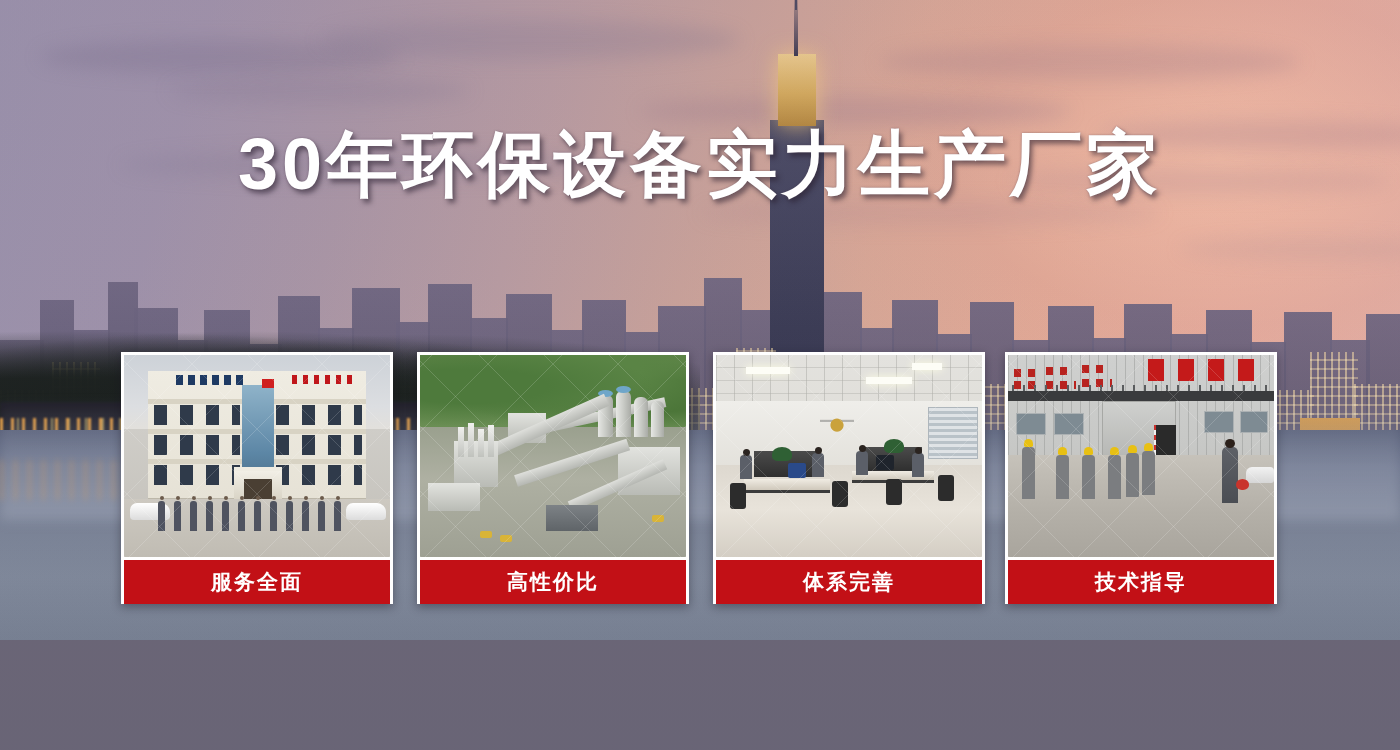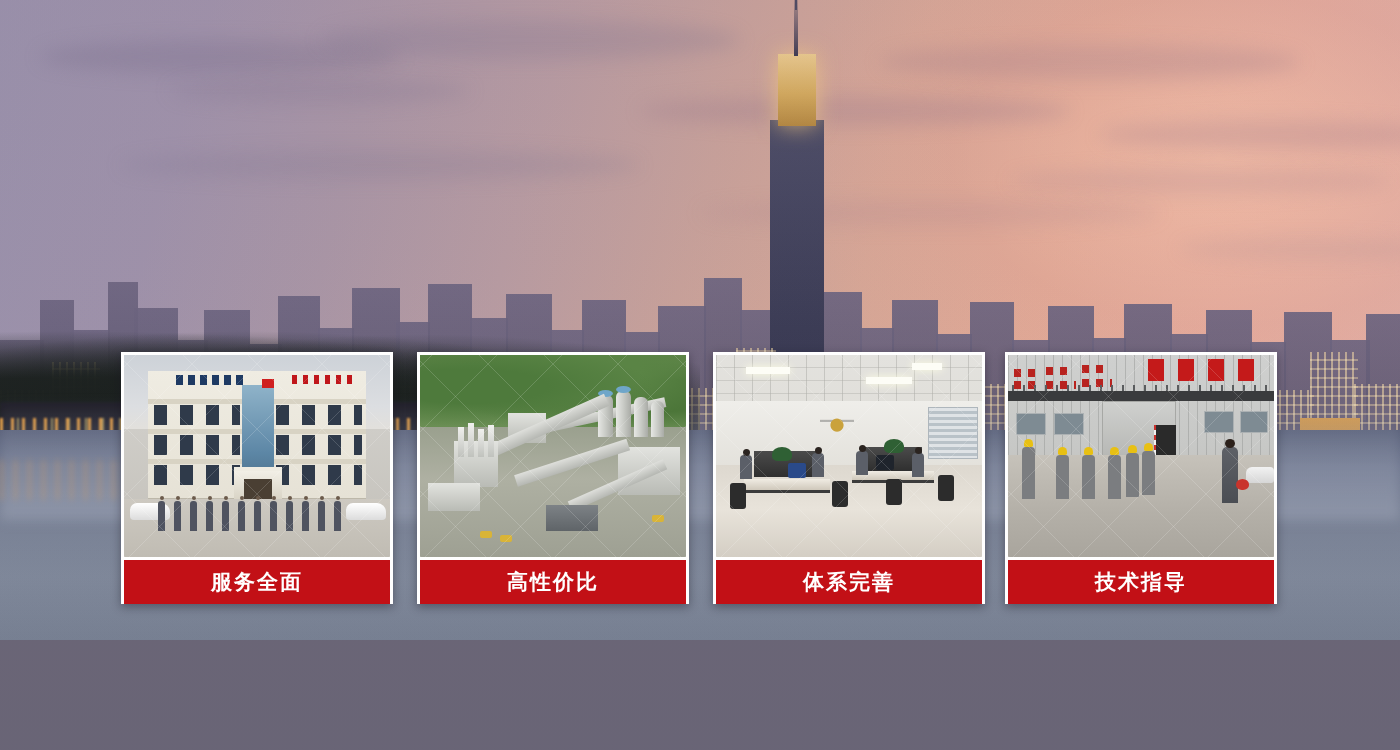--- a/index.html
+++ b/index.html
@@ -427,20 +427,21 @@
     <div class="treeline"></div>
     <div class="shore"></div>
     <div class="shore-lights"></div>
     <div class="river"></div>
     <div class="river-haze"></div>
     <div class="shore-reflect"></div>
   </div>
 
   <div class="tint"></div>
 
+  <div class="headline">30年环保设备实力生产厂家</div>
 
 
   <div class="cards">
 
     <div class="card i1">
       <div class="photo p2">
         <div class="green"></div>
         <div class="ground2"></div>
         <div class="blk b5"></div>
         <div class="conv cv3"></div>

